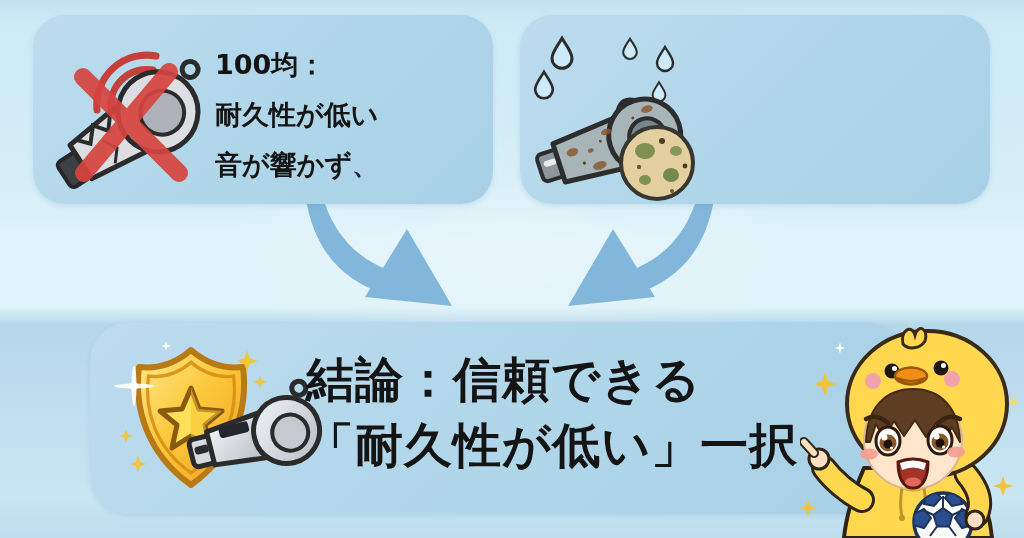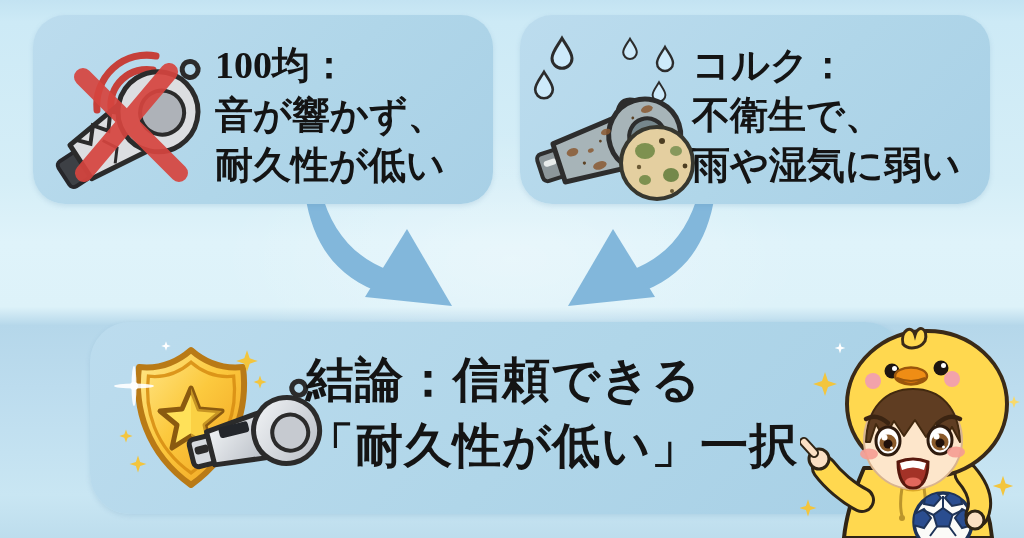--- a/index.html
+++ b/index.html
@@ -16,21 +16,21 @@
   .card{
     position:absolute;z-index:2;border-radius:32px;
     background:linear-gradient(135deg,#bcdcee 0%,#b0d6e9 55%,#a8d0e6 100%);
     box-shadow:0 2px 5px rgba(90,140,175,0.18);
   }
   .card-left{left:33px;top:15px;width:460px;height:189px;}
   .card-right{left:520px;top:15px;width:470px;height:189px;}
   .card-bottom{left:90px;top:322px;width:815px;height:192px;border-radius:40px;}
   .icon-svg{position:absolute;}
   .card-text{position:absolute;color:#141414;font-weight:bold;white-space:nowrap;}
-  .card-left  .card-text{left:182px;top:25px;font-size:38px;line-height:50px;font-family:Liberation Serif, serif;}
+  .card-left  .card-text{left:182px;top:25px;font-size:27px;line-height:50px;}
   .card-right .card-text{left:172px;top:25px;font-size:38px;line-height:50px;}
   .card-bottom .card-text{left:216px;right:30px;top:24px;font-size:48px;line-height:66px;text-align:left;letter-spacing:1px;}
   .mascot{position:absolute;left:800px;top:318px;z-index:3;}
 </style>
 </head>
 <body>
 
 <div class="canvas">
 
   <svg class="arrows" width="1024" height="538" viewBox="0 0 1024 538">
@@ -64,22 +64,22 @@
         <circle cx="121" cy="99" r="22" fill="#aeb2b8" stroke="#2b2b2b" stroke-width="4"></circle>
         <circle cx="168" cy="78" r="8" fill="none" stroke="#2b2b2b" stroke-width="5"></circle>
       </g>
       <g stroke="#d6453f" stroke-width="18" stroke-linecap="round" opacity="0.92">
         <path d="M36,52 L132,148"></path>
         <path d="M122,47 L37,148"></path>
       </g>
     </svg>
     <div class="card-text">
       <div>100均：</div>
+      <div>耐久性が低い</div>
       <div>音が響かず、</div>
-      <div>耐久性が低い</div>
     </div>
   </div>
 
   <div class="card card-right">
     <svg class="icon-svg" style="left:9px;top:10px;" width="175" height="180" viewBox="0 0 175 180">
       <g fill="#cdeafa" stroke="#2c2c2c" stroke-width="2.4">
         <use href="#drop" transform="translate(33,27) scale(1.25)"></use>
         <use href="#drop" transform="translate(15,59) scale(1.1)"></use>
         <use href="#drop" transform="translate(101,23) scale(0.85)"></use>
         <use href="#drop" transform="translate(136,33) scale(1.0)"></use>
@@ -113,25 +113,20 @@
         <ellipse cx="116" cy="126" rx="10" ry="8" fill="#7e9150"></ellipse>
         <ellipse cx="142" cy="150" rx="8" ry="7" fill="#74884a"></ellipse>
         <ellipse cx="147" cy="126" rx="6" ry="5" fill="#87985c"></ellipse>
         <ellipse cx="116" cy="155" rx="6" ry="5" fill="#7e9150"></ellipse>
         <circle cx="133" cy="116" r="3" fill="#4c3d22"></circle>
         <circle cx="110" cy="142" r="2.2" fill="#6b5a35"></circle>
         <circle cx="143" cy="166" r="2" fill="#6b5a35"></circle>
         <circle cx="156" cy="141" r="2.4" fill="#4c3d22"></circle>
       </g>
     </svg>
-    <div class="card-text">
-      <div>コルク：</div>
-      <div>不衛生で、</div>
-      <div>雨や湿気に弱い</div>
-    </div>
   </div>
 
   <div class="card card-bottom">
     <svg class="icon-svg" style="left:14px;top:12px;" width="230" height="160" viewBox="0 0 230 160">
       <defs>
         <linearGradient id="gold" x1="0" y1="0" x2="1" y2="1">
           <stop offset="0" stop-color="#ffe98e"></stop>
           <stop offset="0.45" stop-color="#fcc93e"></stop>
           <stop offset="1" stop-color="#ef9f1d"></stop>
         </linearGradient>

